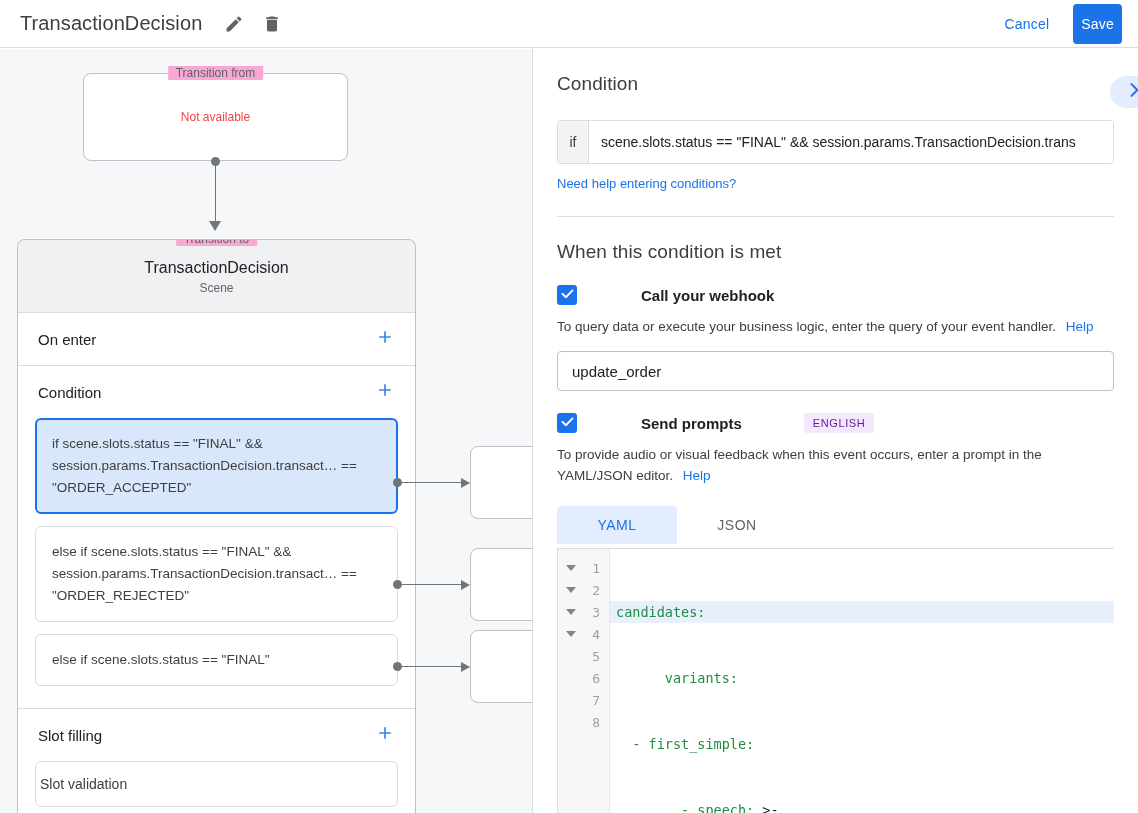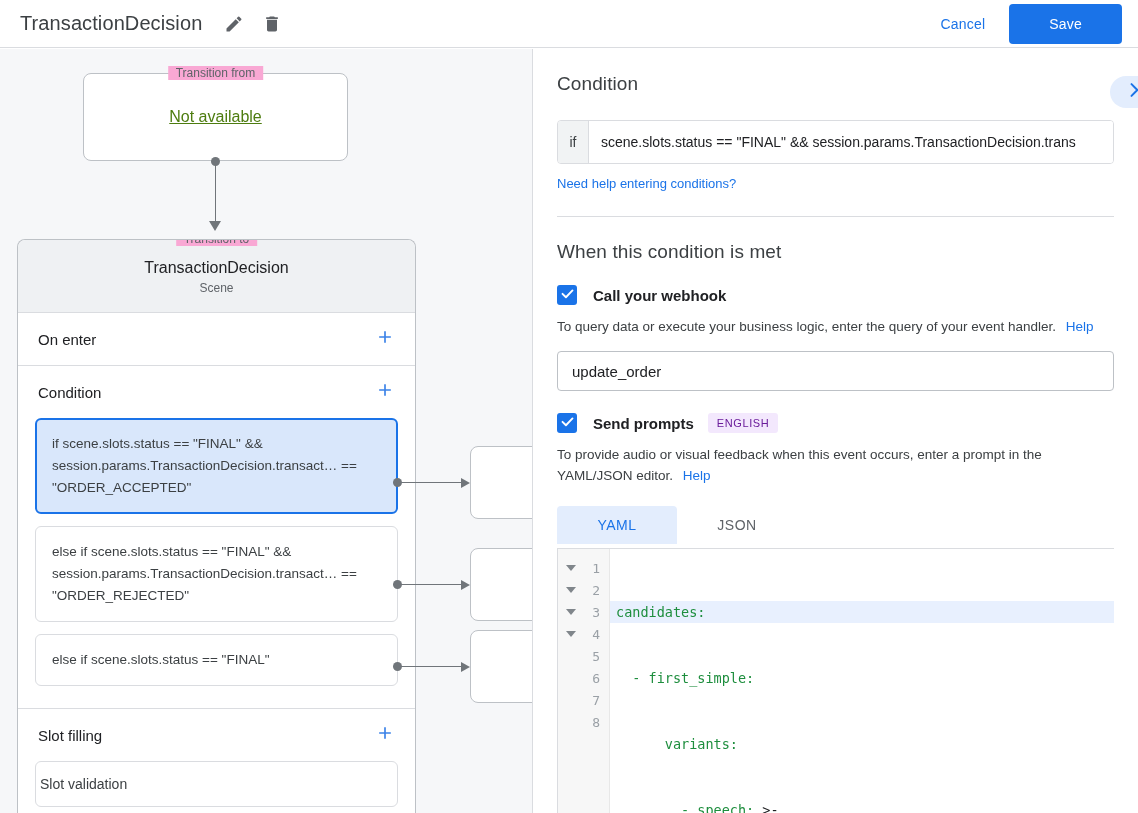--- a/index.html
+++ b/index.html
@@ -28,21 +28,21 @@
   .hdr-icon-btn svg { display: block; }
   .header-spacer { flex: 1 1 auto; }
   .btn-cancel {
     font-size: 14px; font-weight: 500; color: #1a73e8; letter-spacing: .2px;
     background: transparent; border: none; padding: 8px 12px;
     border-radius: 4px; cursor: pointer; margin-right: 12px;
     font-family: inherit;
   }
   .btn-save {
     font-size: 14px; font-weight: 500; color: #ffffff; letter-spacing: .2px;
-    background: #1a73e8; border: none; padding: 0 40px; height: 40px;
+    background: #1a73e8; border: none; padding: 0 8px; height: 40px;
     border-radius: 4px; cursor: pointer; font-family: inherit;
   }
 
   
   .canvas {
     position: absolute; left: 0; top: 49px; width: 733px; height: 764px;
     background: #f6f7f9; overflow: hidden;
   }
   .canvas-white-right {
     position: absolute; left: 733px; top: 49px; width: 405px; height: 764px;
@@ -56,21 +56,21 @@
   }
   .node-legend {
     position: absolute; top: -8px; left: 50%; transform: translateX(-50%);
     background: #f9a8d4; padding: 0 8px; font-size: 12px; color: #5f6368;
     white-space: nowrap;
   }
 
   #node-from { left: 83px; top: 24px; width: 265px; height: 88px; }
   #node-from .node-body {
     height: 100%; display: flex; align-items: center; justify-content: center;
-    font-size: 16px; color: #4d7c0f; text-decoration: underline;
+    font-size: 12px; color: #ef4444;
   }
 
   #node-to {
     left: 17px; top: 190px; width: 399px; height: 574px;
     background: #ffffff; border-radius: 8px 8px 0 0; border-bottom: none;
     overflow: hidden;
   }
   .scene-head {
     background: #eff1f3; height: 73px; border-bottom: 1px solid #dadce0;
     display: flex; flex-direction: column; align-items: center;
@@ -159,21 +159,21 @@
     font-size: 14px; color: #202124; font-family: inherit;
     background: #fff; white-space: nowrap;
   }
   .help-link {
     display: inline-block; margin-top: 12px; font-size: 13px;
     color: #1a73e8; text-decoration: none; cursor: pointer;
   }
 
   .met-title { font-size: 19px; color: #3c4043; letter-spacing: .1px; }
 
-  .chk-row { display: flex; align-items: center; margin-top: 22px; }
+  .chk-row { display: flex; align-items: center; margin-top: 22px; gap: 48px; }
   .checkbox {
     width: 20px; height: 20px; border-radius: 3px; background: #1a73e8;
     display: flex; align-items: center; justify-content: center;
     cursor: pointer; flex: 0 0 20px;
   }
   .chk-label {
     font-size: 15px; font-weight: bold; color: #202124; margin-left: 16px;
   }
   .lang-badge {
     margin-left: 14px; background: #f3e8fd; color: #6a1b9a;
@@ -424,22 +424,22 @@
         <div class="gl">
             <span>7</span>
           </div>
         <div class="gl">
             <span>8</span>
           </div>
       </div>
 
       <div class="code">
         <div class="cl hl"><span class="tok-key">candidates:</span><span></span></div>
+        <div class="cl"><span class="tok-key">      variants:</span><span></span></div>
         <div class="cl"><span class="tok-key">  - first_simple:</span><span></span></div>
-        <div class="cl"><span class="tok-key">      variants:</span><span></span></div>
         <div class="cl"><span class="tok-key">        - speech:</span><span> &gt;-</span></div>
         
         
         
         
       </div>
     </div>
   </div>
 </div>
 

